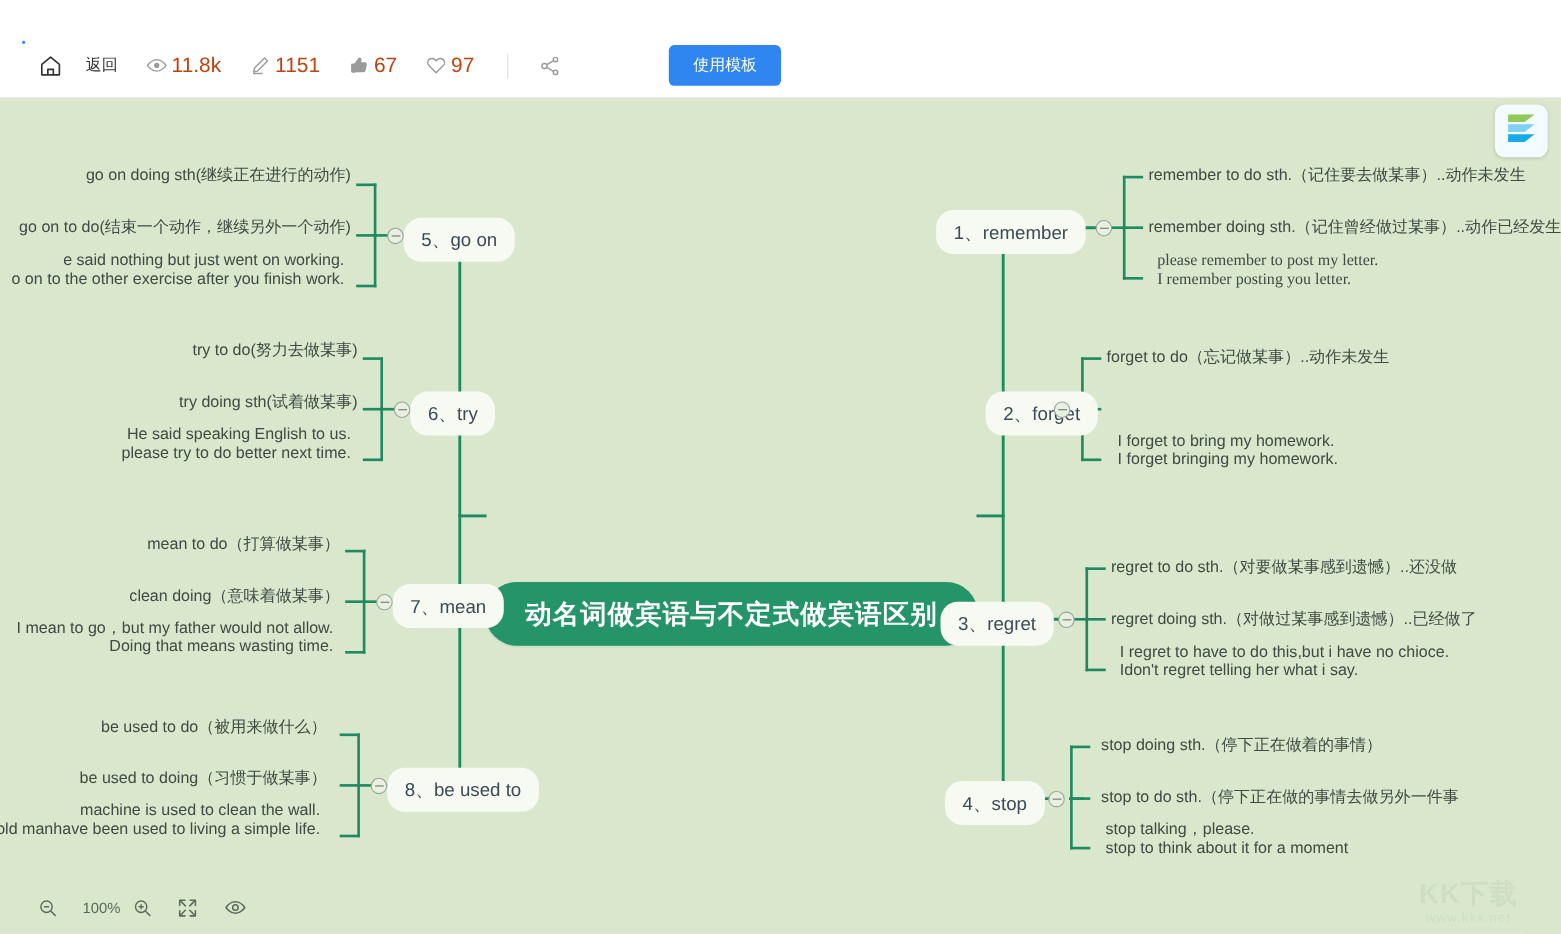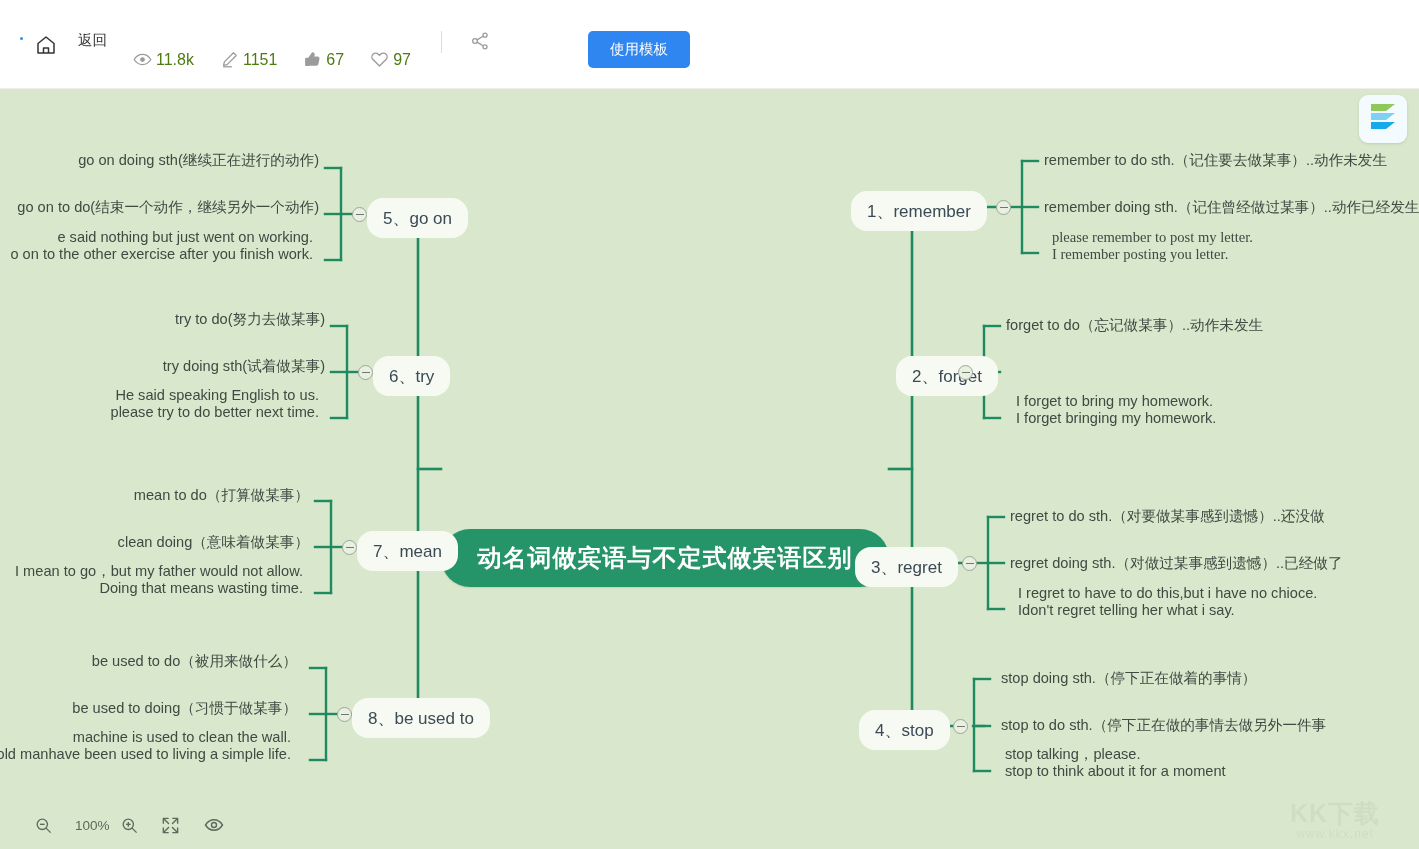--- a/index.html
+++ b/index.html
@@ -37,36 +37,36 @@
   }
   .win-btn {
     width: 47px; height: 31px; display: flex; align-items: center;
     justify-content: center; color: #222;
   }
   .win-btn svg { display: block; }
 
   
   .toolbar {
     position: absolute; top: 31px; left: 0; width: 1419px; height: 58px;
-    background: #ffffff; display: flex; 
+    background: #ffffff; display: flex; align-items: center;
     border-bottom: 1px solid #eeeeee;
   }
   .tool-home {
     margin-left: 32px; width: 28px; height: 28px;
     display: flex; align-items: center; justify-content: center;
   }
   .tool-back {
     margin-left: 18px; font-size: 14.5px; color: #333;
   }
   .stat {
     display: flex; align-items: center; margin-left: 26px;
     color: #9b9b9b; font-size: 14px;
   }
   .stat .ic { width: 19px; height: 19px; margin-right: 4px; display:block; }
-  .stat .val { color: #4d7c0f; font-size: 16px; }
+  .stat .val { color: #c2410c; font-size: 19px; }
   .tool-sep {
     width: 1px; height: 22px; background: #dcdcdc; margin-left: 30px;
   }
   .tool-share { margin-left: 28px; width: 20px; height: 20px; }
   .use-template {
     margin-left: 98px; width: 102px; height: 37px; border-radius: 5px;
     background: #2f86f0; color: #ffffff; font-size: 14.5px;
     display: flex; align-items: center; justify-content: center;
     border: none; cursor: pointer;
     font-family: Liberation Serif, serif;

